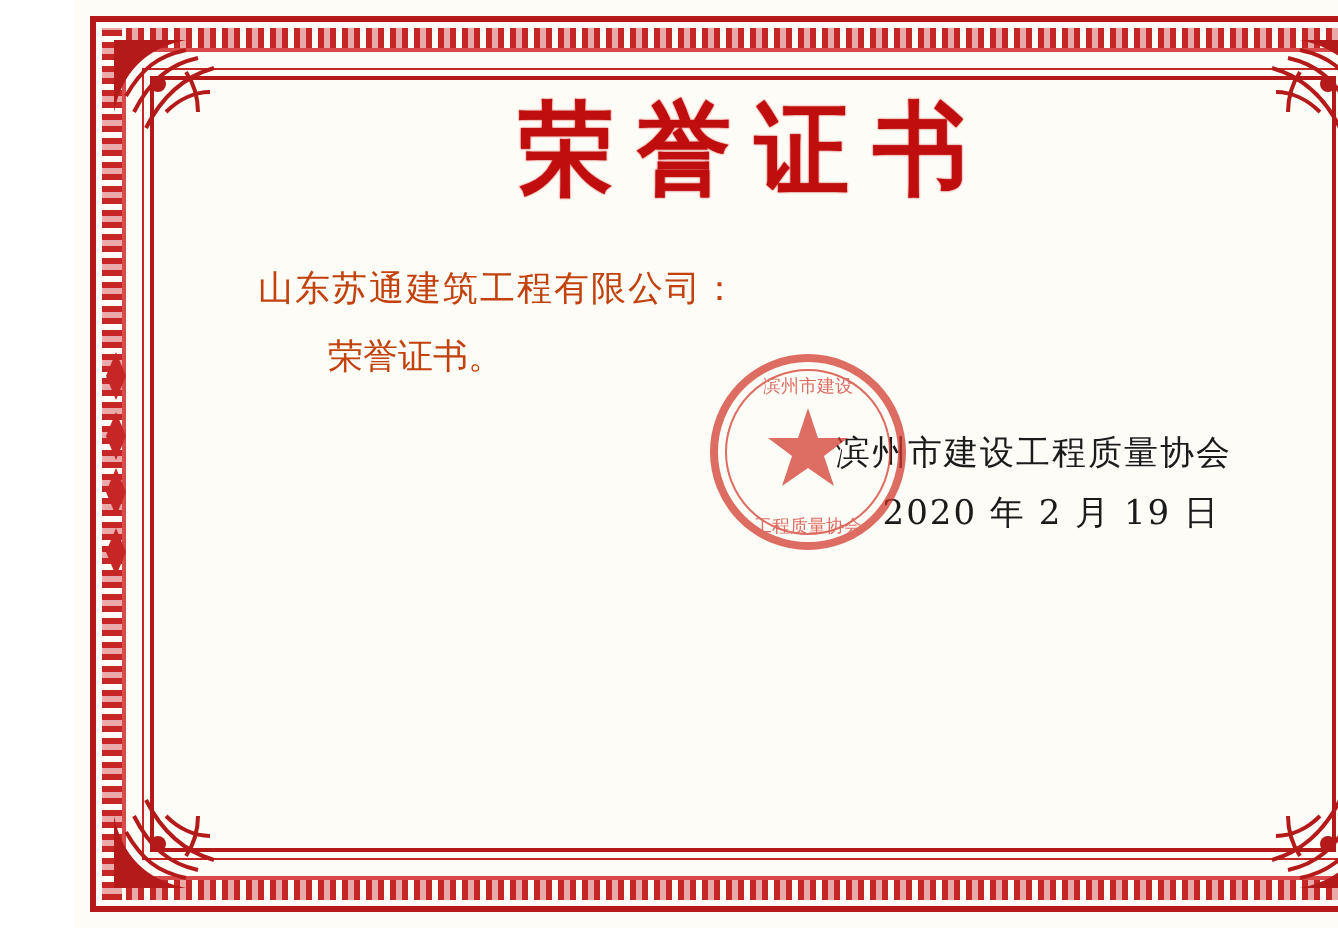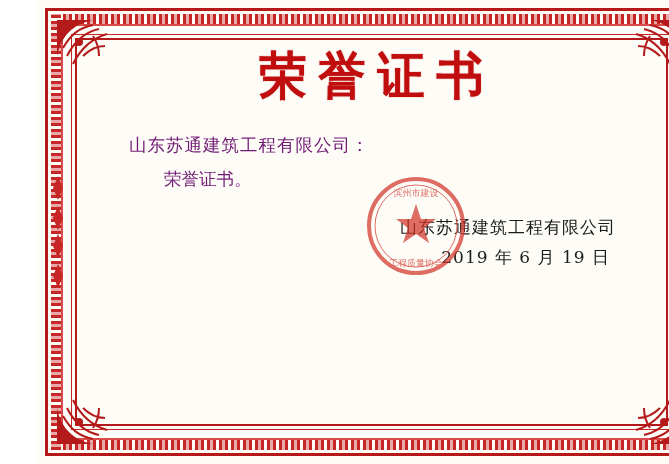--- a/index.html
+++ b/index.html
@@ -105,21 +105,21 @@
     letter-spacing: 12px;
     text-indent: 12px;
     line-height: 1.1;
     transform: scaleY(1.08);
     text-shadow: 0 0 1px #c00d0d;
   }
 
   .body-text {
     margin-top: 26px;
     padding: 0 34px 0 44px;
-    color: #701a75;
+    color: #c2410c;
     font-family: "DejaVu Serif", serif;
     font-size: 17.5px;
     line-height: 34px;
   }
   .addressee { letter-spacing: 1px; }
   .para { text-indent: 2em; letter-spacing: 0.5px; }
   .para-2 { text-indent: 2em; }
 
   .signature-block {
     margin-top: 16px;
@@ -132,21 +132,21 @@
     position: relative;
   }
   .sig-org { letter-spacing: 1px; }
   .sig-date { letter-spacing: 1px; padding-right: 6px; }
 
   
   .seal {
     position: absolute;
     width: 104px;
     height: 104px;
-    right: 190px;
+    right: 202px;
     bottom: -6px;
     opacity: 0.72;
     pointer-events: none;
   }
   .seal svg { width: 104px; height: 104px; display: block; }
 </style>
 </head>
 <body>
 
 <div id="certificate">
@@ -225,22 +225,22 @@
   <div class="content">
 
     <div class="title">荣誉证书</div>
 
     <div class="body-text">
       <div class="addressee">山东苏通建筑工程有限公司：</div>
       <div class="para-2">荣誉证书。</div>
     </div>
 
     <div class="signature-block">
-      <div class="sig-org">山东苏通建筑工程有限公司</div>
-      <div class="sig-date">2019 年 6 月 19 日</div>
+      <div class="sig-org">滨州市建设工程质量协会</div>
+      <div class="sig-date">2020 年 2 月 19 日</div>
 
       <div class="seal">
         <svg viewBox="0 0 104 104">
           <circle cx="52" cy="52" r="47" fill="none" stroke="#d2352a" stroke-width="4"></circle>
           <circle cx="52" cy="52" r="41" fill="none" stroke="#d2352a" stroke-width="1"></circle>
           <path d="M52 30 L57 45 L72 45 L60 54 L65 69 L52 60 L39 69 L44 54 L32 45 L47 45 Z" fill="#d2352a"></path>
           <text x="52" y="22" font-size="9" fill="#d2352a" text-anchor="middle" font-family="DejaVu Serif, serif">滨州市建设</text>
           <text x="52" y="92" font-size="9" fill="#d2352a" text-anchor="middle" font-family="DejaVu Serif, serif">工程质量协会</text>
         </svg>
       </div>

